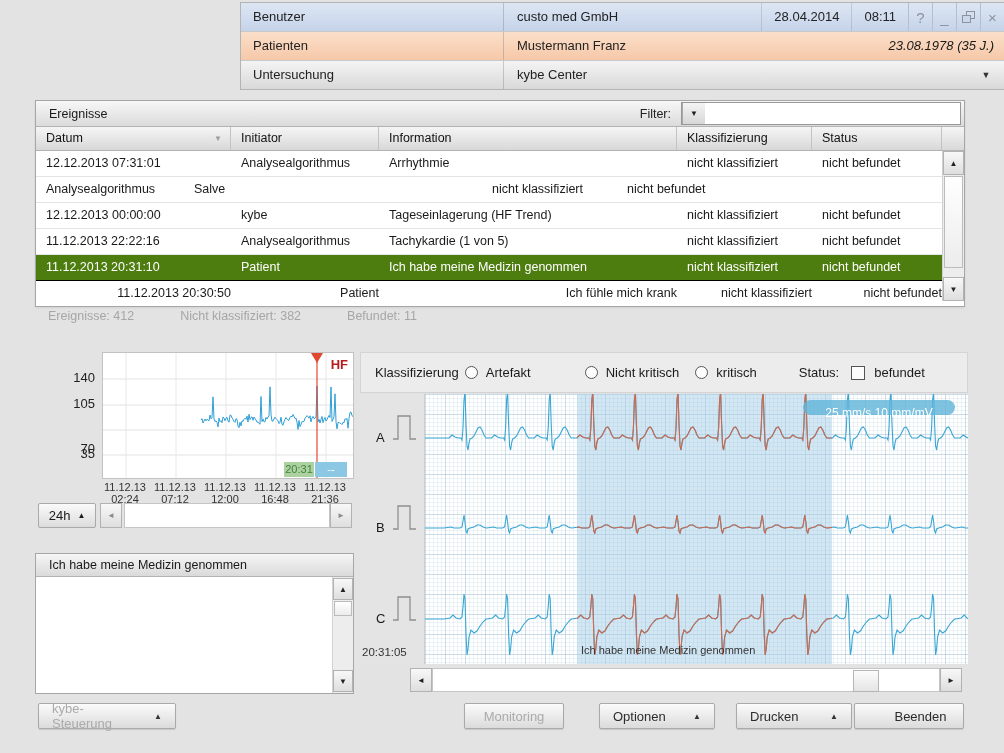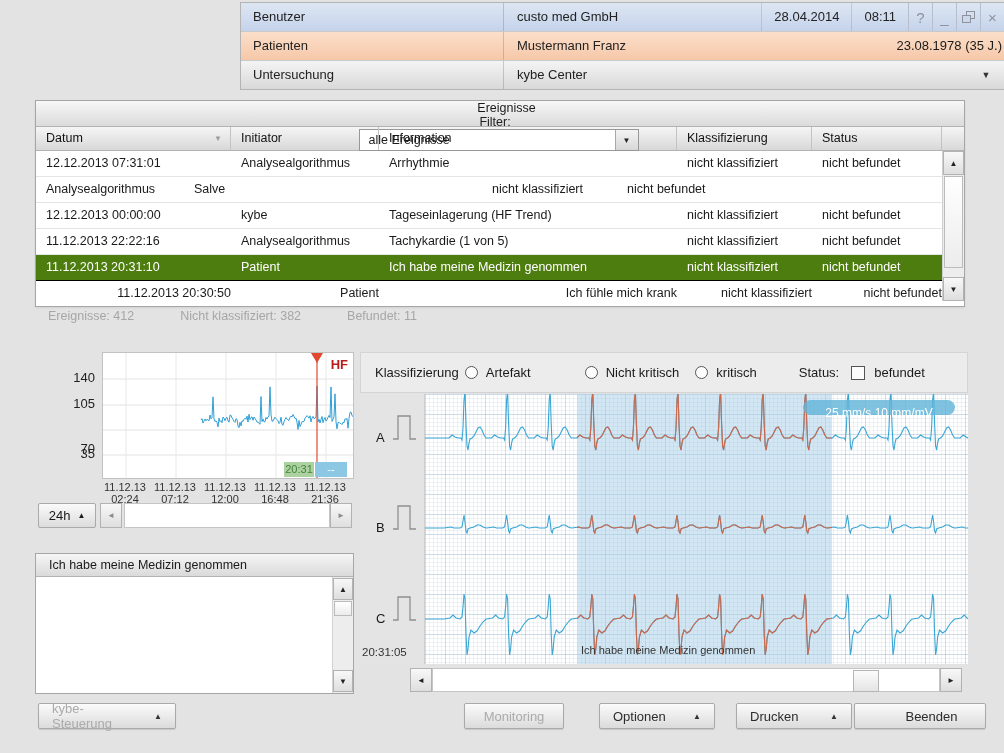--- a/index.html
+++ b/index.html
@@ -12,26 +12,26 @@
   .h-row.user{background:linear-gradient(#dde6f3,#c5d3ea);}
   .h-row.patient{background:linear-gradient(#fbdfc9,#f6c8a9);}
   .h-row.exam{background:linear-gradient(#f4f4f4,#d9d9d9);}
   .h-label{width:250px;padding-left:12px;line-height:28px;border-right:1px solid rgba(120,120,120,.35);color:#222;}
   .h-value{flex:1;padding-left:13px;line-height:28px;color:#222;}
   .h-date,.h-time{line-height:28px;padding:0 12px;color:#222;border-left:1px solid rgba(120,120,120,.25);}
   .win-btn{width:23px;display:flex;align-items:center;justify-content:center;color:#8d929c;font-size:15px;border-left:1px solid #b7bfce;cursor:default;}
   .restore-shape{position:relative;width:13px;height:12px;}
   .restore-shape::before{content:"";position:absolute;right:0;top:0;width:7px;height:6px;border:1.4px solid #8d929c;}
   .restore-shape::after{content:"";position:absolute;left:0;bottom:0;width:7px;height:6px;border:1.4px solid #8d929c;background:#ccd8ea;}
-  .h-birth{padding-right:2px;line-height:28px;}
+  .h-birth{padding-right:10px;line-height:28px;font-style:italic;}
   .exam-dd{width:36px;display:flex;align-items:center;justify-content:center;font-size:9px;color:#333;}
 
   
   .events{position:absolute;left:35px;top:100px;width:928px;border:1px solid #a6a6a6;background:#fff;box-shadow:0 1px 2px rgba(0,0,0,.08);}
-  .ev-titlebar{height:25px;background:linear-gradient(#f7f7f7,#dbdbdb);border-bottom:1px solid #b3b3b3;display:flex;align-items:center;font-size:12.5px;flex-direction:column;}
+  .ev-titlebar{height:25px;background:linear-gradient(#f7f7f7,#dbdbdb);border-bottom:1px solid #b3b3b3;display:flex;align-items:center;font-size:12.5px;}
   .ev-title{flex:1;padding-left:13px;color:#1a1a1a;}
   .ev-filter-label{margin-right:10px;color:#222;}
   .dropdown{display:flex;width:278px;height:21px;border:1px solid #979797;background:#fff;margin-right:3px;}
   .dd-text{flex:1;padding-left:9px;line-height:20px;font-size:12.5px;}
   .dd-btn{width:22px;border-left:1px solid #a9a9a9;background:linear-gradient(#f4f4f4,#d7d7d7);display:flex;align-items:center;justify-content:center;font-size:8px;color:#222;}
   .ev-header{display:flex;height:23px;background:linear-gradient(#f5f5f5,#d8d8d8);border-bottom:1px solid #b3b3b3;font-size:12.5px;}
   .ev-hcell{line-height:23px;padding-left:10px;border-right:1px solid #c3c3c3;box-sizing:border-box;position:relative;color:#111;}
   .sort-ind{position:absolute;right:8px;top:0;font-size:8px;color:#9d9d9d;}
   .ev-body{display:flex;}
   .ev-rows{width:906px;}
@@ -135,21 +135,20 @@
     <div class="h-value">kybe Center</div>
     <div class="exam-dd">▼</div>
   </div>
 </div>
 
 <div class="events">
   <div class="ev-titlebar">
     <div class="ev-title">Ereignisse</div>
     <div class="ev-filter-label">Filter:</div>
     <div class="dropdown">
-      <div class="dd-text">alle Ereignisse</div>
       <div class="dd-btn">▼</div>
     </div>
   </div>
   <div class="ev-header" id="ev-header">
       <div class="ev-hcell" style="width: 195px;">Datum<span class="sort-ind">▼</span></div>
       <div class="ev-hcell" style="width: 148px;">Initiator</div>
       <div class="ev-hcell" style="width: 298px;">Information</div>
       <div class="ev-hcell" style="width: 135px;">Klassifizierung</div>
       <div class="ev-hcell" style="width: 130px;">Status</div>
     </div>
@@ -336,16 +335,16 @@
       <span>Monitoring</span>
     </div>
     <div class="f-btn" style="left: 599px; width: 116px;">
       <span>Optionen</span>
       <span class="arr">▲</span>
     </div>
     <div class="f-btn" style="left: 736px; width: 116px;">
       <span>Drucken</span>
       <span class="arr">▲</span>
     </div>
-    <div class="f-btn center" style="left: 854px; width: 132px; padding-left: 36px;">
+    <div class="f-btn center" style="left: 854px; width: 110px; padding-left: 36px;">
       <span>Beenden</span>
     </div>
   </div>
 
 </body></html>

